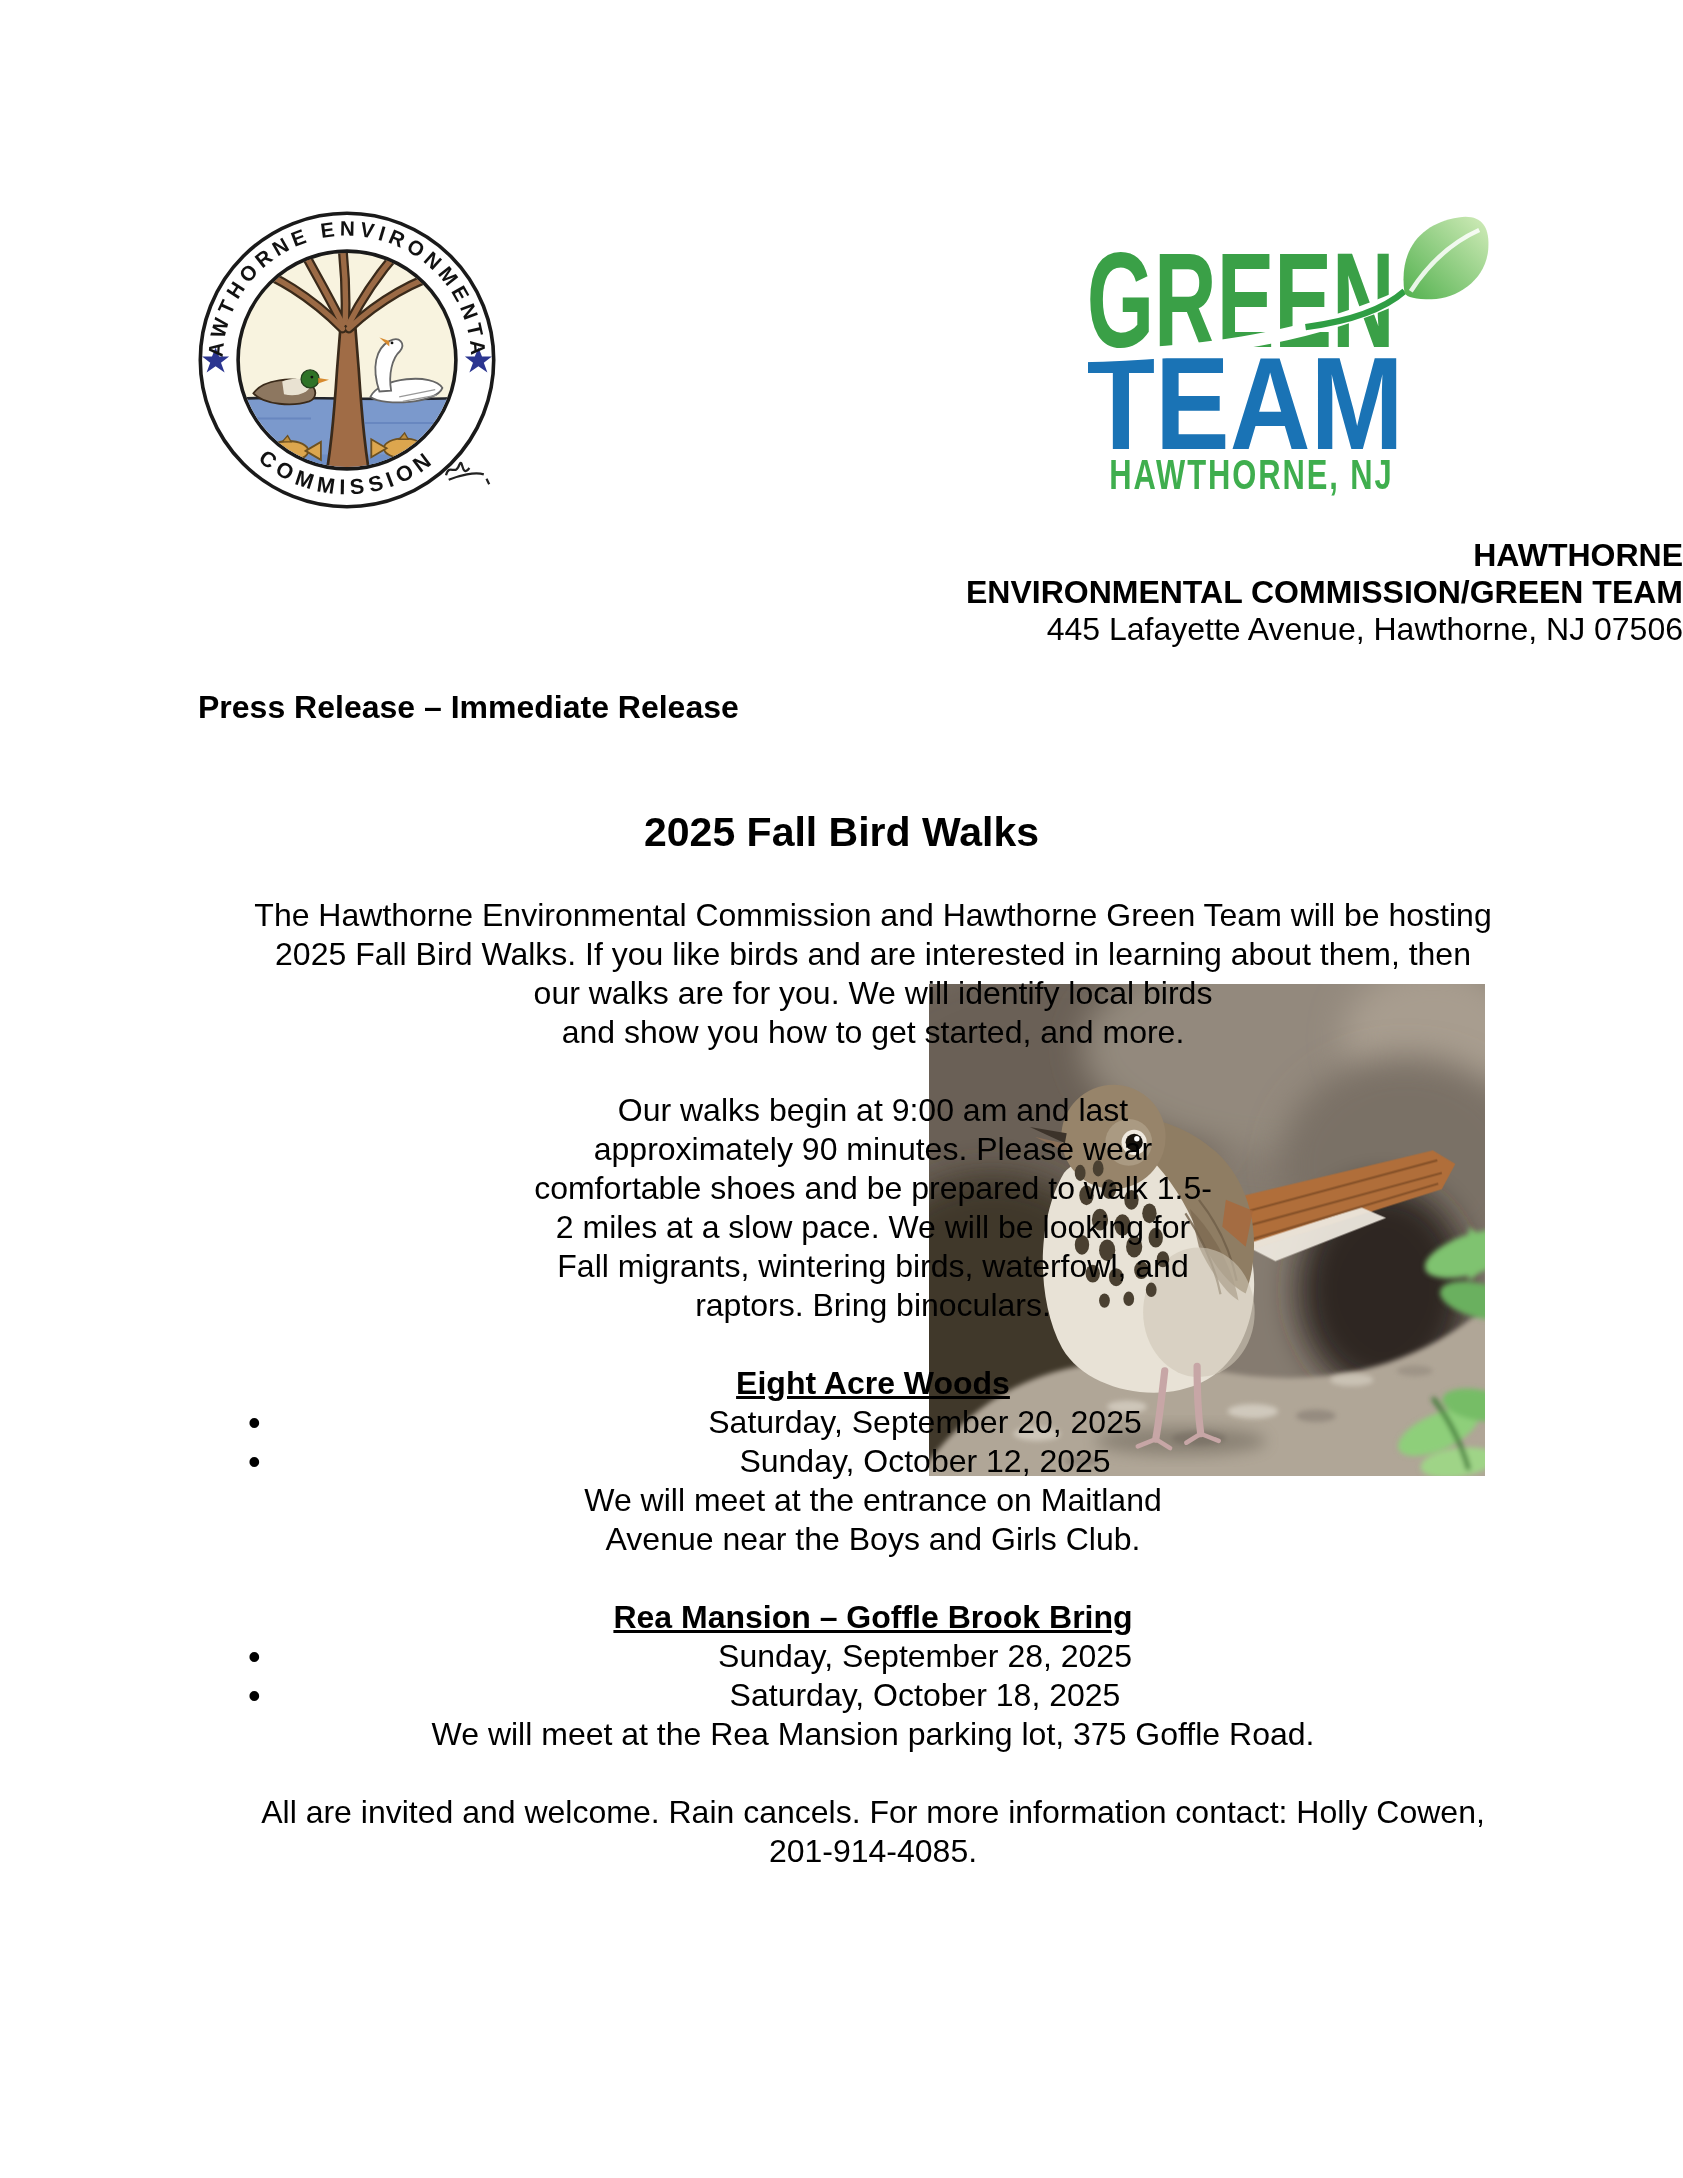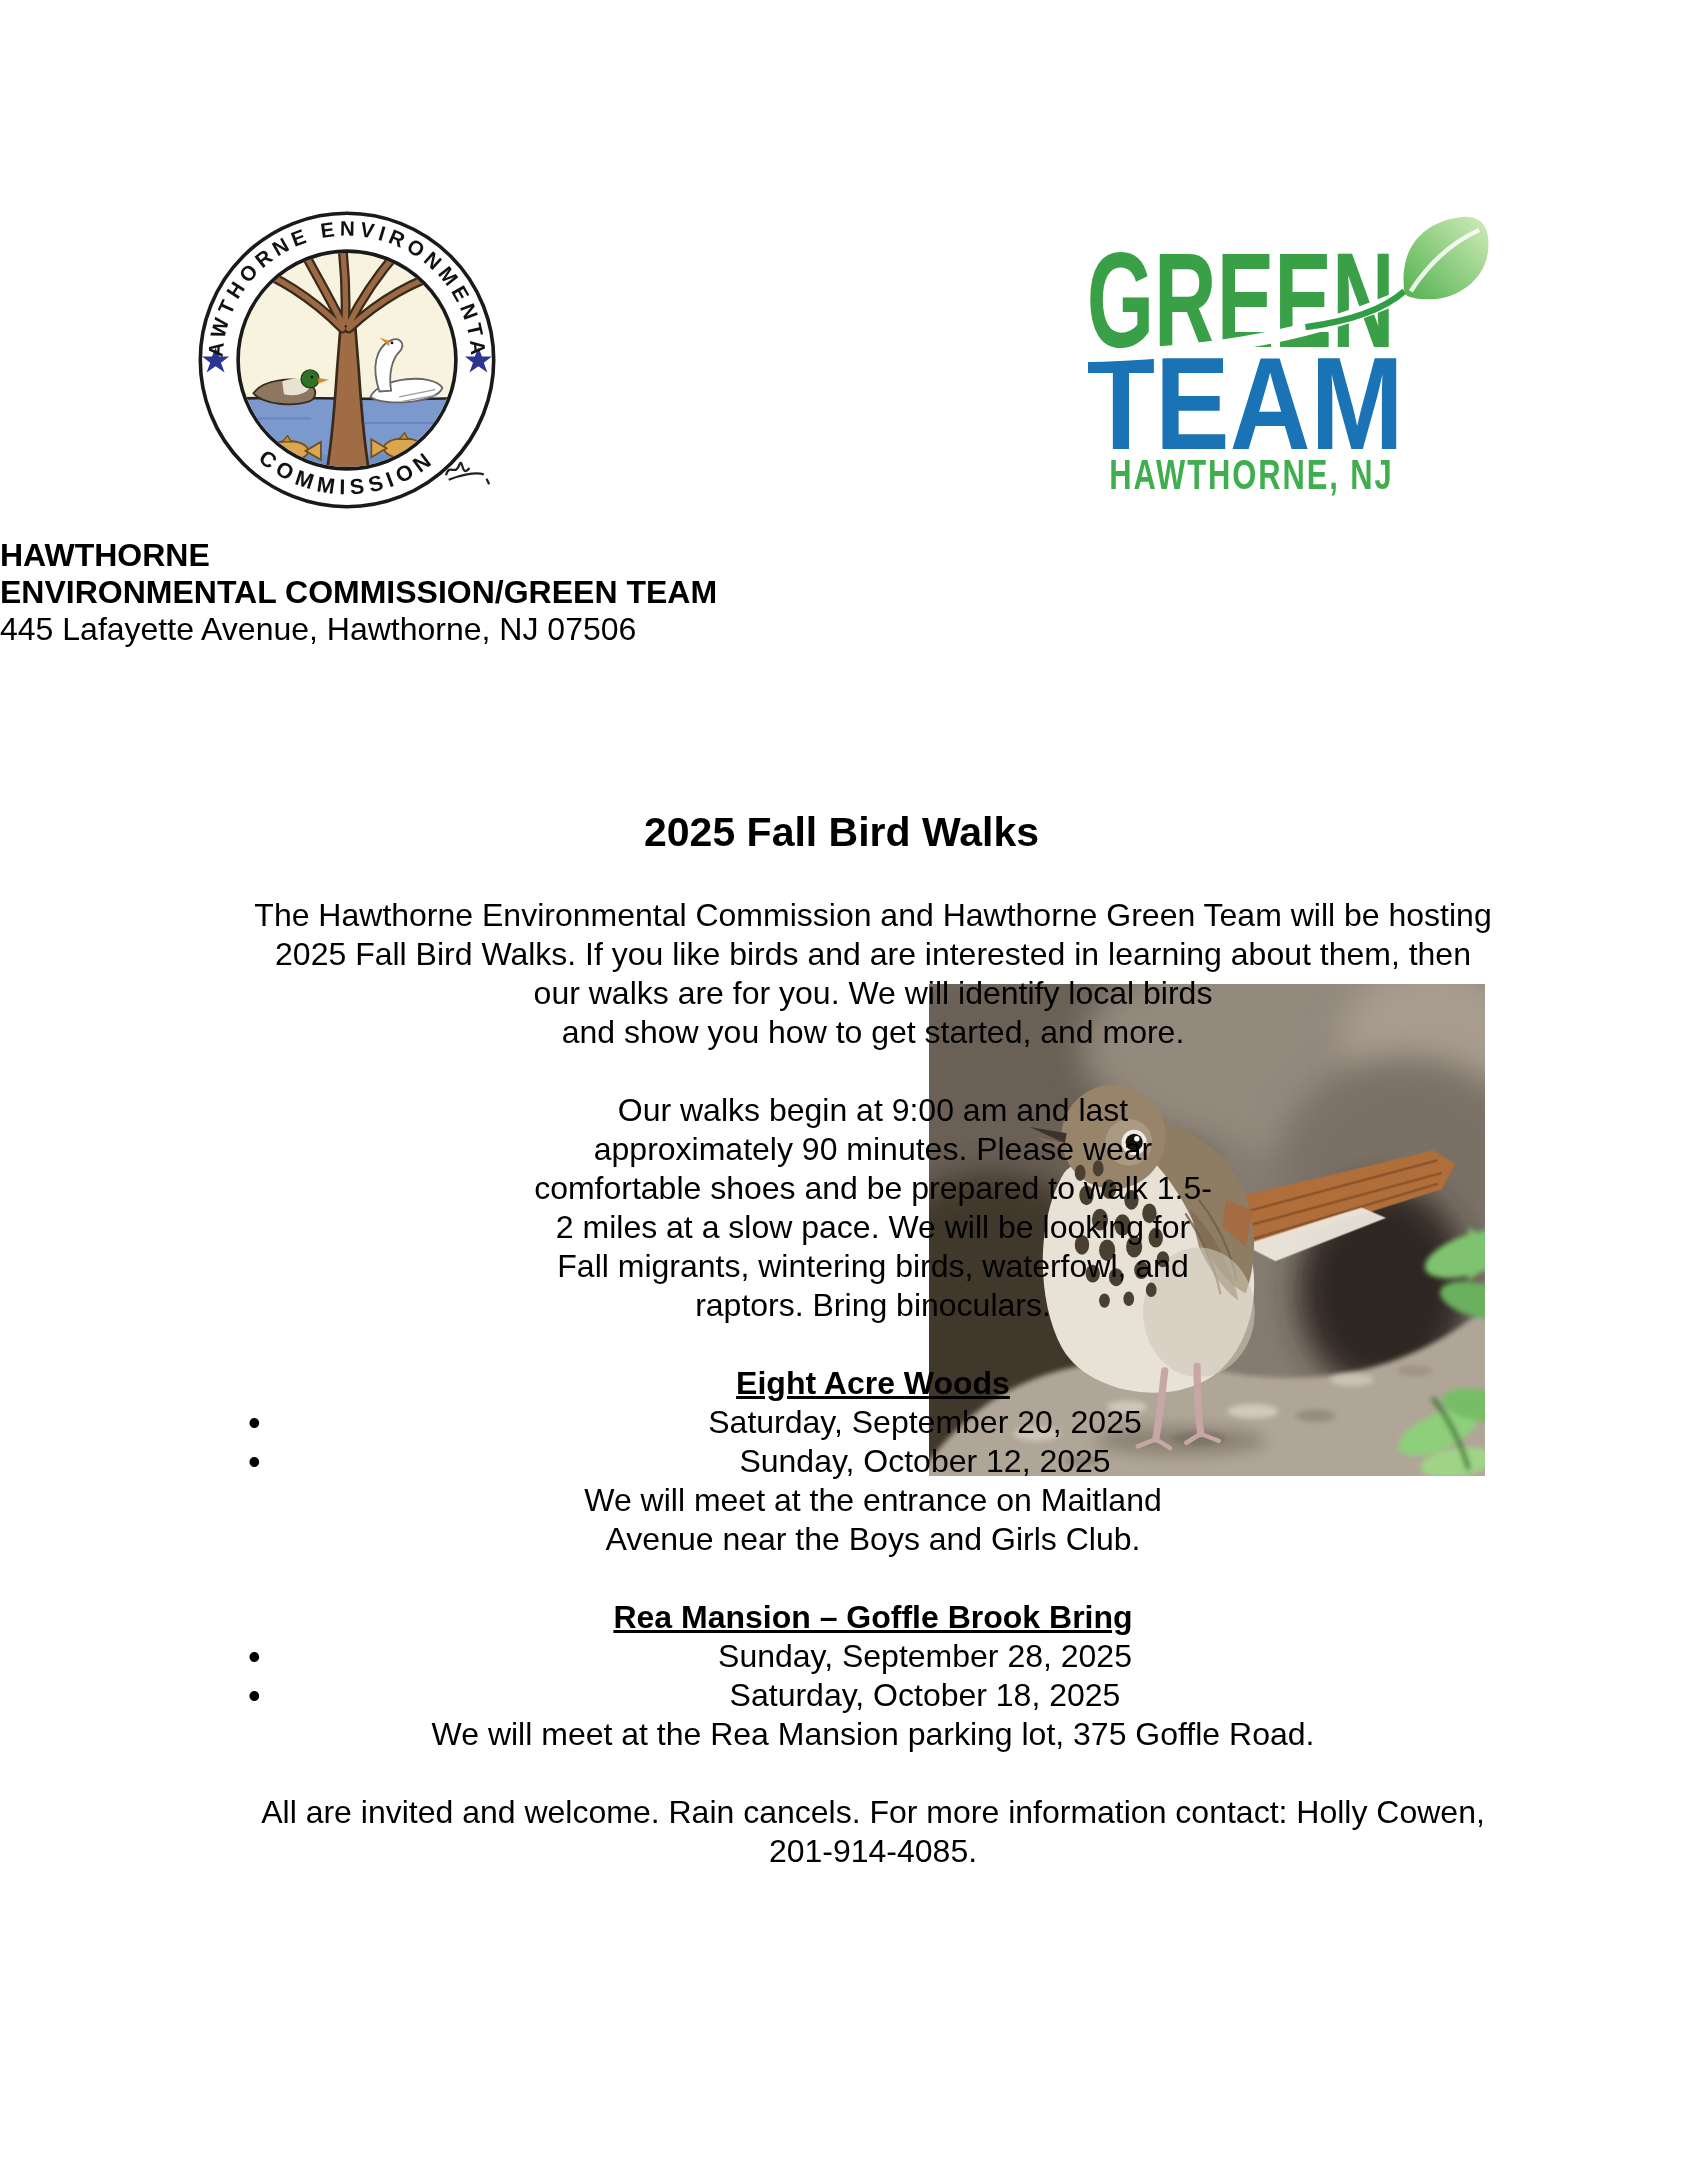--- a/index.html
+++ b/index.html
@@ -11,21 +11,21 @@
   }
   html,body{margin:0;padding:0;background:#777;}
   .page{
     position:relative;width:1683px;height:2178px;background:#fff;
     font-family:"Liberation Sans", sans-serif;color:var(--text);
     overflow:hidden;margin:0 auto;
   }
   .seal-wrap{position:absolute;left:176px;top:189px;width:342px;height:360px;}
   .gt-wrap{position:absolute;left:1076px;top:212px;width:423px;height:288px;}
   .org-block{
-    position:absolute;left:0;right:0;top:537px;text-align:left;
+    position:absolute;left:0;right:0;top:537px;text-align:right;
     font-size:32px;line-height:37px;
   }
   .org-bold{font-weight:bold;}
   .press-line{
     position:absolute;left:198px;top:688px;
     font-size:32px;font-weight:bold;line-height:39px;white-space:pre;
   }
   .doc-title{
     position:absolute;left:0;right:0;top:809px;text-align:center;
     font-size:41px;font-weight:bold;line-height:47px;
@@ -171,20 +171,21 @@
       <text x="37" y="308" font-size="48" font-weight="bold" letter-spacing="3" textLength="316" lengthAdjust="spacingAndGlyphs" style="fill:var(--gt_location_green)">HAWTHORNE, NJ</text>
     </svg>
   </div>
 
   <div class="org-block">
     <div class="org-bold">HAWTHORNE</div>
     <div class="org-bold">ENVIRONMENTAL COMMISSION/GREEN TEAM</div>
     <div>445 Lafayette Avenue, Hawthorne, NJ 07506</div>
   </div>
 
+  <div class="press-line">Press Release – Immediate Release</div>
 
   <div class="doc-title">2025 Fall Bird Walks</div>
 
   <div class="bird-photo">
     <svg width="556" height="492" viewBox="0 0 618 547">
       <defs>
         <filter id="b18" x="-40%" y="-40%" width="180%" height="180%">
             <feGaussianBlur stdDeviation="18"></feGaussianBlur>
           </filter>
         <filter id="b8" x="-40%" y="-40%" width="180%" height="180%">

